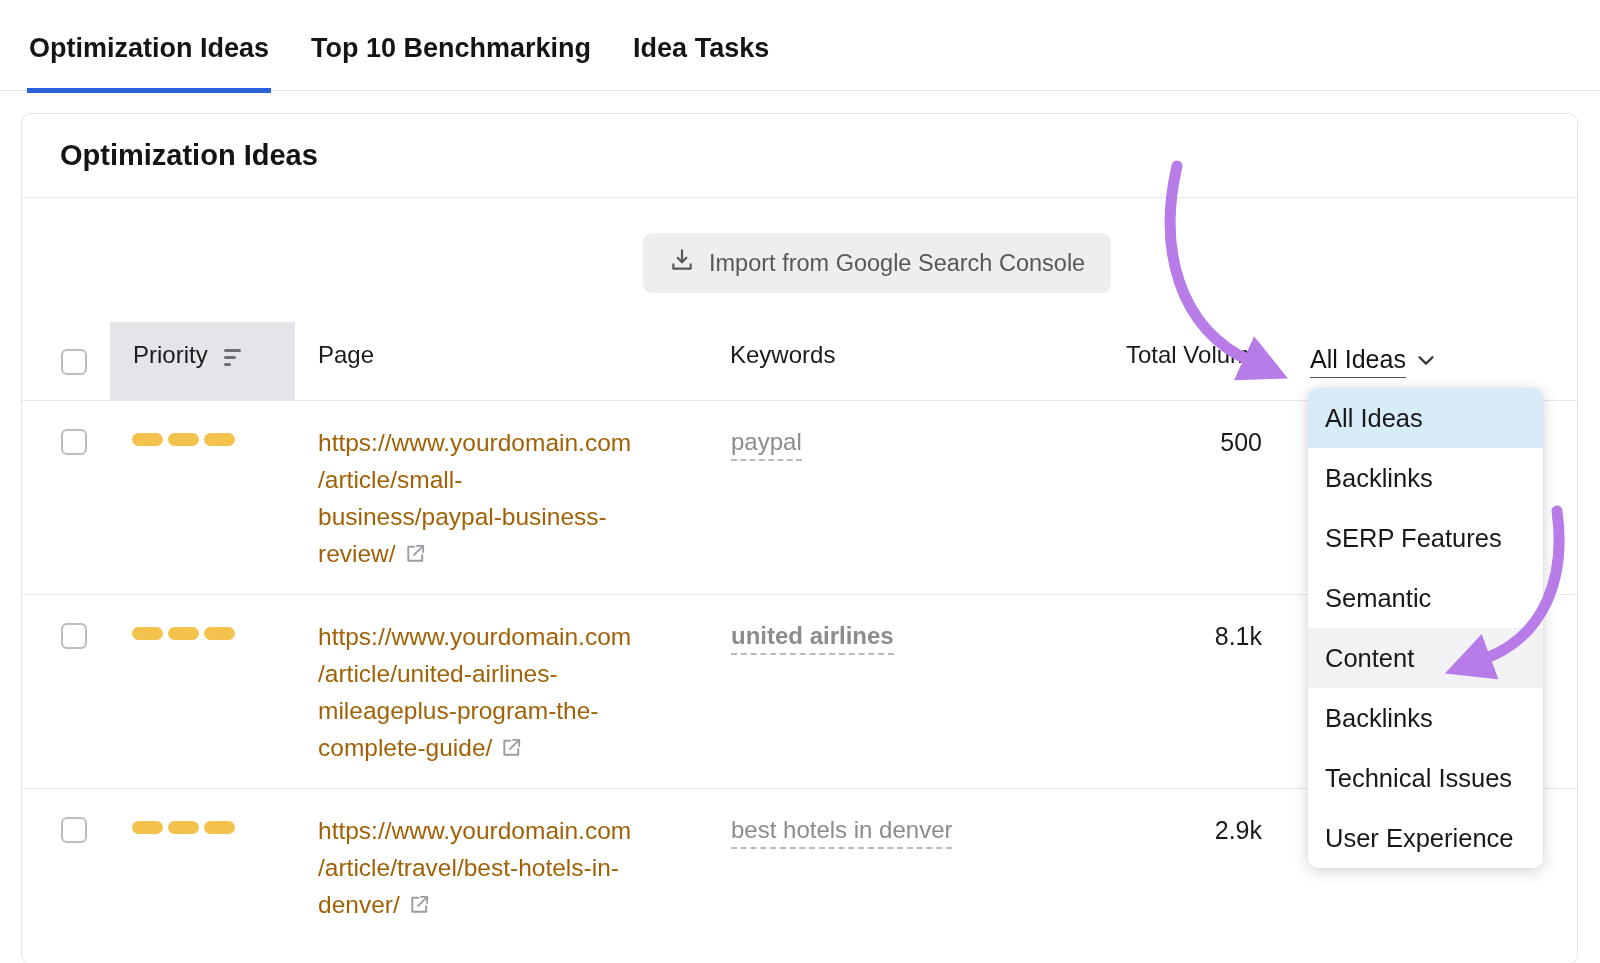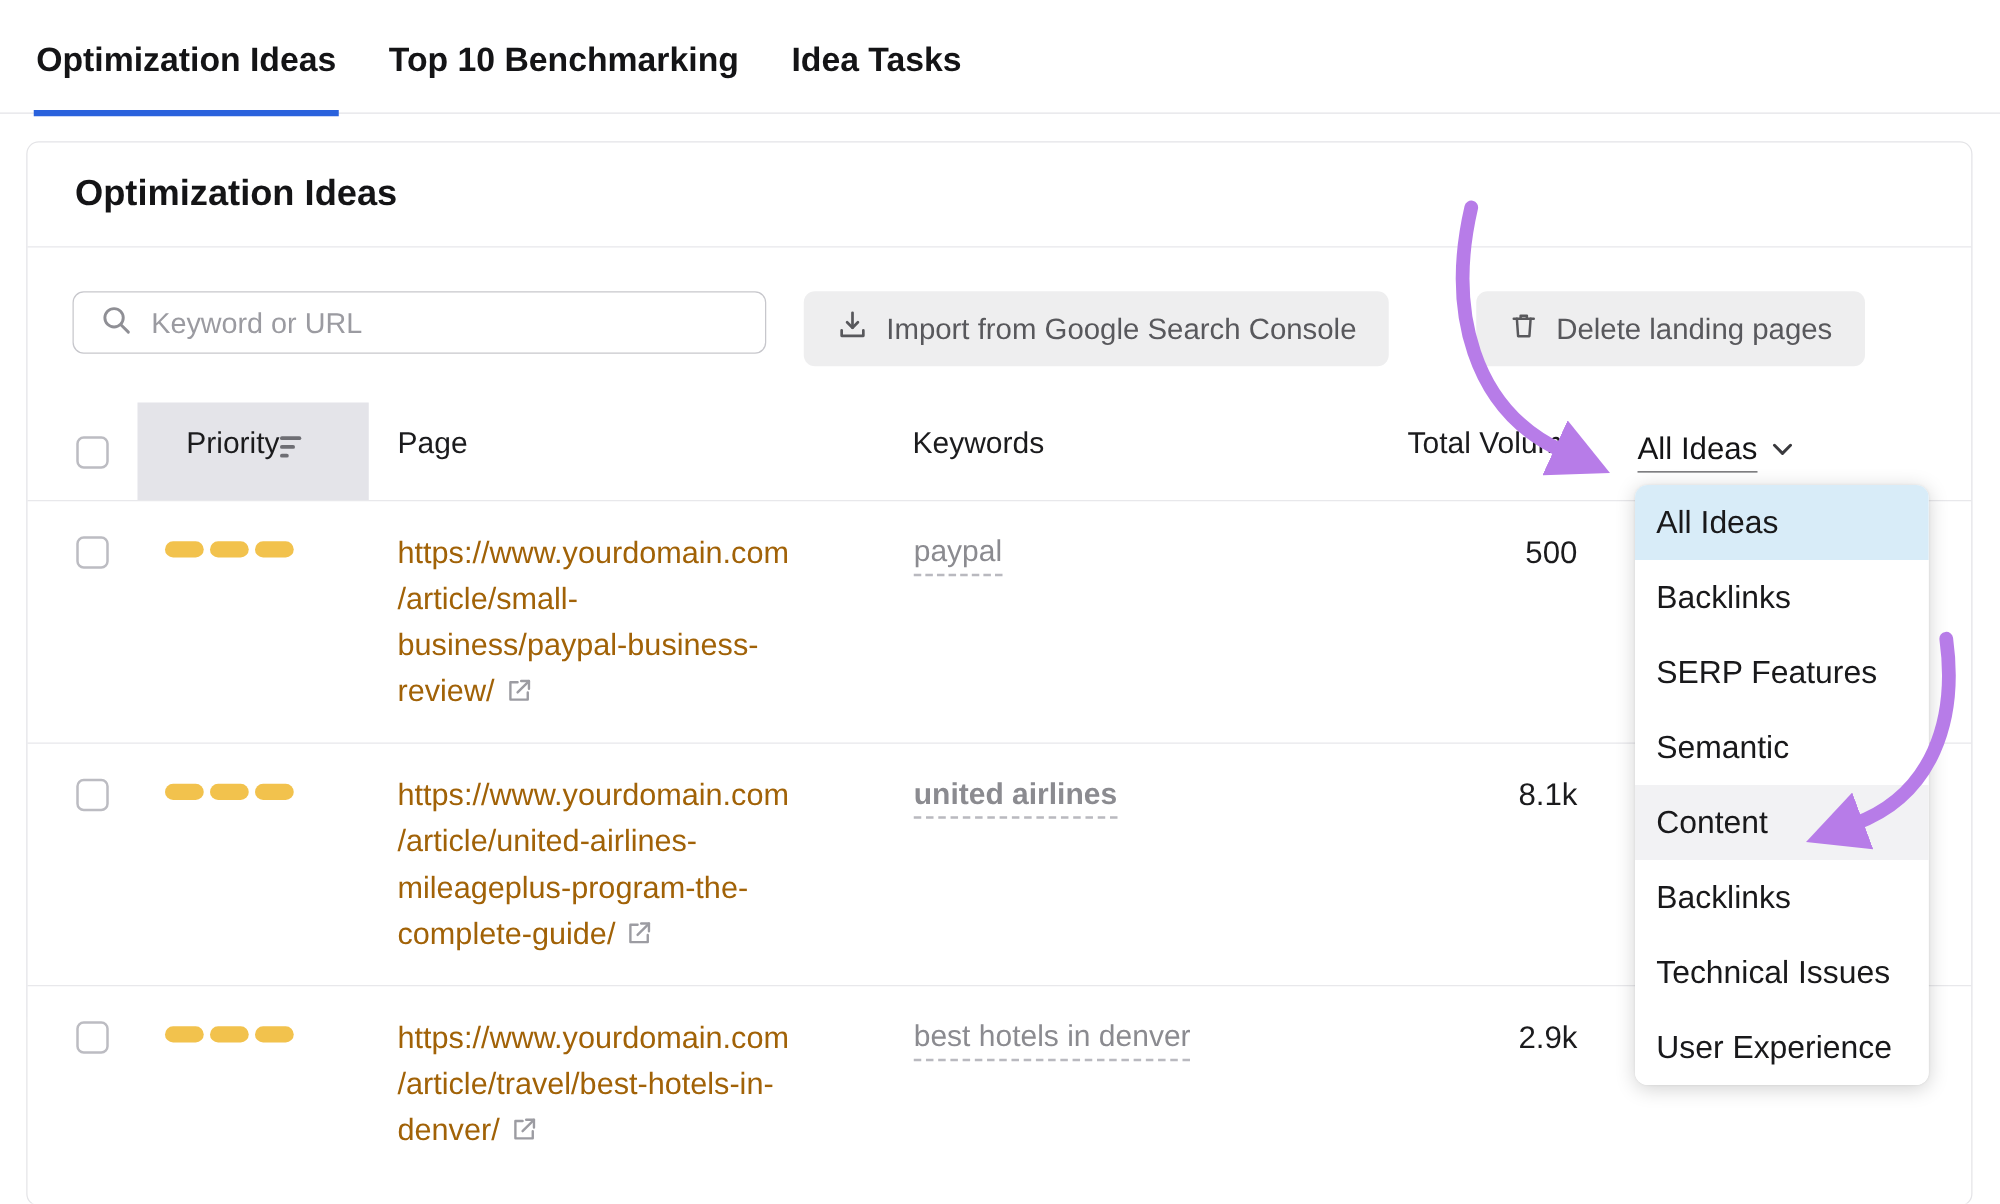--- a/index.html
+++ b/index.html
@@ -104,55 +104,36 @@
   <div class="tabs">
     <div class="tab active">Optimization Ideas</div>
     <div class="tab">Top 10 Benchmarking</div>
     <div class="tab">Idea Tasks</div>
   </div>
 
   <div class="card"></div>
   <div class="card-title">Optimization Ideas</div>
   <div class="hline" style="top:197px;"></div>
 
-  <div class="search-box">
-    <span>
-      <svg width="28" height="28" viewBox="0 0 24 24">
-          <circle cx="10.5" cy="10.5" r="6.3" stroke="#8f8f95" stroke-width="2" fill="none"></circle>
-          <line x1="15.2" y1="15.2" x2="20.3" y2="20.3" stroke="#8f8f95" stroke-width="2" stroke-linecap="round"></line>
-        </svg>
-    </span>
-    <input type="text" placeholder="Keyword or URL" style="">
-  </div>
 
   <button class="btn btn-import">
     <span>
       <svg width="26" height="26" viewBox="0 0 24 24" fill="none" stroke="#58585c" stroke-width="2" stroke-linecap="round" stroke-linejoin="round">
           <path d="M12 3v11"></path>
           <path d="M8 10l4 4 4-4"></path>
           <path d="M4 16v4h16v-4"></path>
         </svg>
     </span>
     <span>Import from Google Search Console</span>
   </button>
 
-  <button class="btn btn-delete">
-    <span>
-      <svg width="24" height="24" viewBox="0 0 24 24" fill="none" stroke="#58585c" stroke-width="2" stroke-linecap="round" stroke-linejoin="round">
-          <path d="M4 7h16"></path>
-          <path d="M9.5 7V4.5h5V7"></path>
-          <path d="M6.5 7l1 14h9l1-14"></path>
-        </svg>
-    </span>
-    <span>Delete landing pages</span>
-  </button>
 
   <div class="priority-col-bg"></div>
   <div class="checkbox" style="left:61px; top:349px;"></div>
-  <div class="th" style="left:133px;margin-left:16px;">Priority</div>
+  <div class="th" style="left:133px;">Priority</div>
   <span class="sort-icon">
     <svg width="22" height="19" viewBox="0 0 22 19">
         <rect x="0" y="1" width="17" height="3" rx="1.5" fill="#6e6e74"></rect>
         <rect x="0" y="8" width="12" height="3" rx="1.5" fill="#6e6e74"></rect>
         <rect x="0" y="15" width="7" height="3" rx="1.5" fill="#6e6e74"></rect>
       </svg>
   </span>
   <div class="th" style="left:318px;">Page</div>
   <div class="th" style="left:730px;">Keywords</div>
   <div class="th" style="left:1126px;">Total Volume</div>

